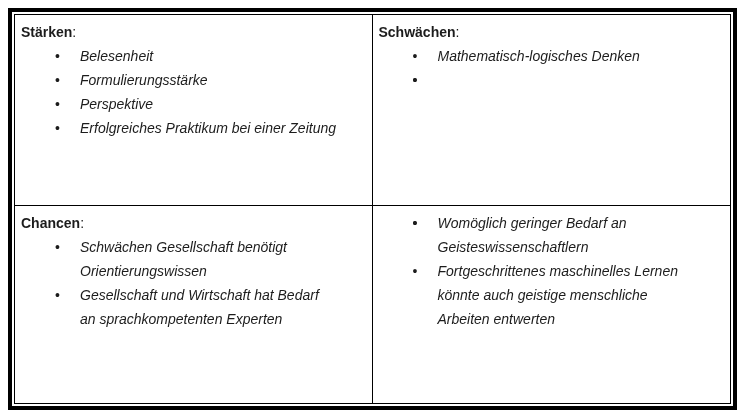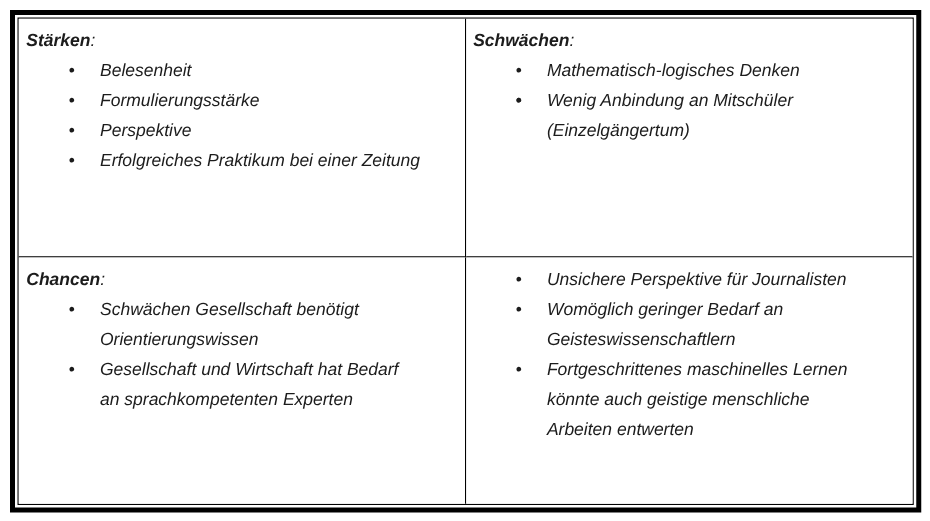--- a/index.html
+++ b/index.html
@@ -40,21 +40,20 @@
     font-size: 14px;
     line-height: 24px;
     overflow: hidden;
     background: #ffffff;
   }
   .cell.tl, .cell.bl { border-right: 1px solid #000000; }
   .cell.tl, .cell.tr { border-bottom: 1px solid #000000; }
   .heading {
     font-weight: bold;
     white-space: nowrap;
-    font-style: italic;
   }
   .heading .suffix {
     font-weight: normal;
   }
   ul.bullets {
     margin: 0;
     padding: 0;
     list-style: none;
   }
   ul.bullets li {
@@ -86,38 +85,37 @@
           <li><span class="bullet">•</span><span class="li-text">Perspektive</span></li>
           <li><span class="bullet">•</span><span class="li-text">Erfolgreiches Praktikum bei einer Zeitung</span></li>
         </ul>
     </div>
 
     <div class="cell tr">
       <div class="heading"><span>Schwächen</span><span class="suffix">:</span></div>
       <ul class="bullets">
           <li><span class="bullet">•</span><span class="li-text">Mathematisch-logisches Denken</span></li>
           <li><span class="bullet">•</span></li>
-          <li><span class="bullet">•</span><span class="li-text">Wenig Anbindung an Mitschüler
-(Einzelgängertum)</span></li>
+          <li><span class="bullet">•</span></li>
         </ul>
     </div>
 
     <div class="cell bl">
       <div class="heading"><span>Chancen</span><span class="suffix">:</span></div>
       <ul class="bullets">
           <li><span class="bullet">•</span><span class="li-text">Schwächen Gesellschaft benötigt
 Orientierungswissen</span></li>
           <li><span class="bullet">•</span><span class="li-text">Gesellschaft und Wirtschaft hat Bedarf
 an sprachkompetenten Experten</span></li>
         </ul>
     </div>
 
     <div class="cell br">
       <ul class="bullets">
-          <li><span class="bullet">•</span><span class="li-text">Unsichere Perspektive für Journalisten</span></li>
+          <li><span class="bullet">•</span></li>
           <li><span class="bullet">•</span><span class="li-text">Womöglich geringer Bedarf an
 Geisteswissenschaftlern</span></li>
           <li><span class="bullet">•</span><span class="li-text">Fortgeschrittenes maschinelles Lernen
 könnte auch geistige menschliche
 Arbeiten entwerten</span></li>
         </ul>
     </div>
 
   </div>
 </div>

